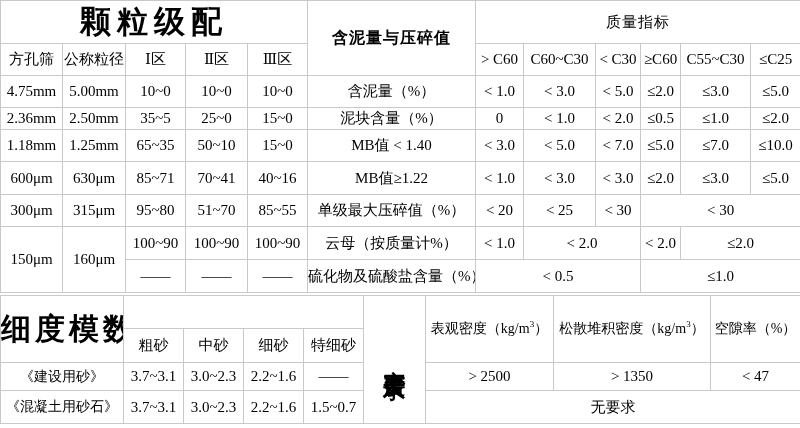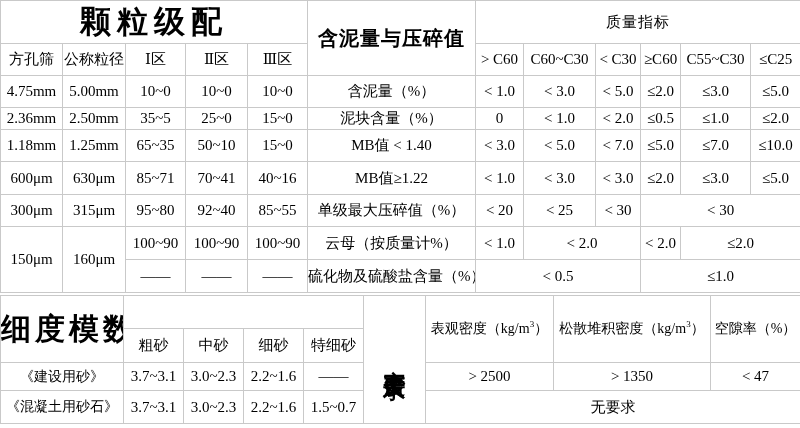--- a/index.html
+++ b/index.html
@@ -4,21 +4,21 @@
 <style>
   *{box-sizing:border-box;margin:0;padding:0}
   html,body{width:800px;height:428px}
   body{background:#fff;color:#000;font-family:"Liberation Serif","DejaVu Serif",serif}
   .sheet{position:relative;width:800px;height:428px;overflow:hidden}
   table{border-collapse:collapse;table-layout:fixed;width:800px}
   td{border:1px solid #c9c9c9;text-align:center;vertical-align:middle;
      font-size:15px;white-space:nowrap;overflow:hidden;padding:0;font-weight:normal}
   .hd{font-family:"DejaVu Sans","Liberation Sans",sans-serif;font-weight:700}
   .t-grad{font-size:31px;letter-spacing:6px}
-  .t-qual{font-size:20px;letter-spacing:1px}
+  .t-qual{font-size:16px;letter-spacing:1px}
   .t-fine{font-size:30px;letter-spacing:4px}
   .qtitle{letter-spacing:1px}
   .sm{font-size:14px}
   sup{font-size:9px;vertical-align:super;line-height:0}
   .vert{display:inline-block;writing-mode:vertical-rl;text-orientation:upright;
         font-family:"DejaVu Sans","Liberation Sans",sans-serif;font-weight:700;
         font-size:22px;letter-spacing:3px;line-height:1.25}
   .bottom{margin-top:2px}
 </style>
 </head>
@@ -120,21 +120,21 @@
       <td>&lt; 3.0</td>
       <td>≤2.0</td>
       <td>≤3.0</td>
       <td>≤5.0</td>
     </tr>
 
     <tr style="height:32px">
       <td>300μm</td>
       <td>315μm</td>
       <td>95~80</td>
-      <td>92~40</td>
+      <td>51~70</td>
       <td>85~55</td>
       <td>单级最大压碎值（%）</td>
       <td>&lt; 20</td>
       <td>&lt; 25</td>
       <td>&lt; 30</td>
       <td colspan="3">&lt; 30</td>
     </tr>
 
     <tr style="height:33px">
       <td rowspan="2">150μm</td>

